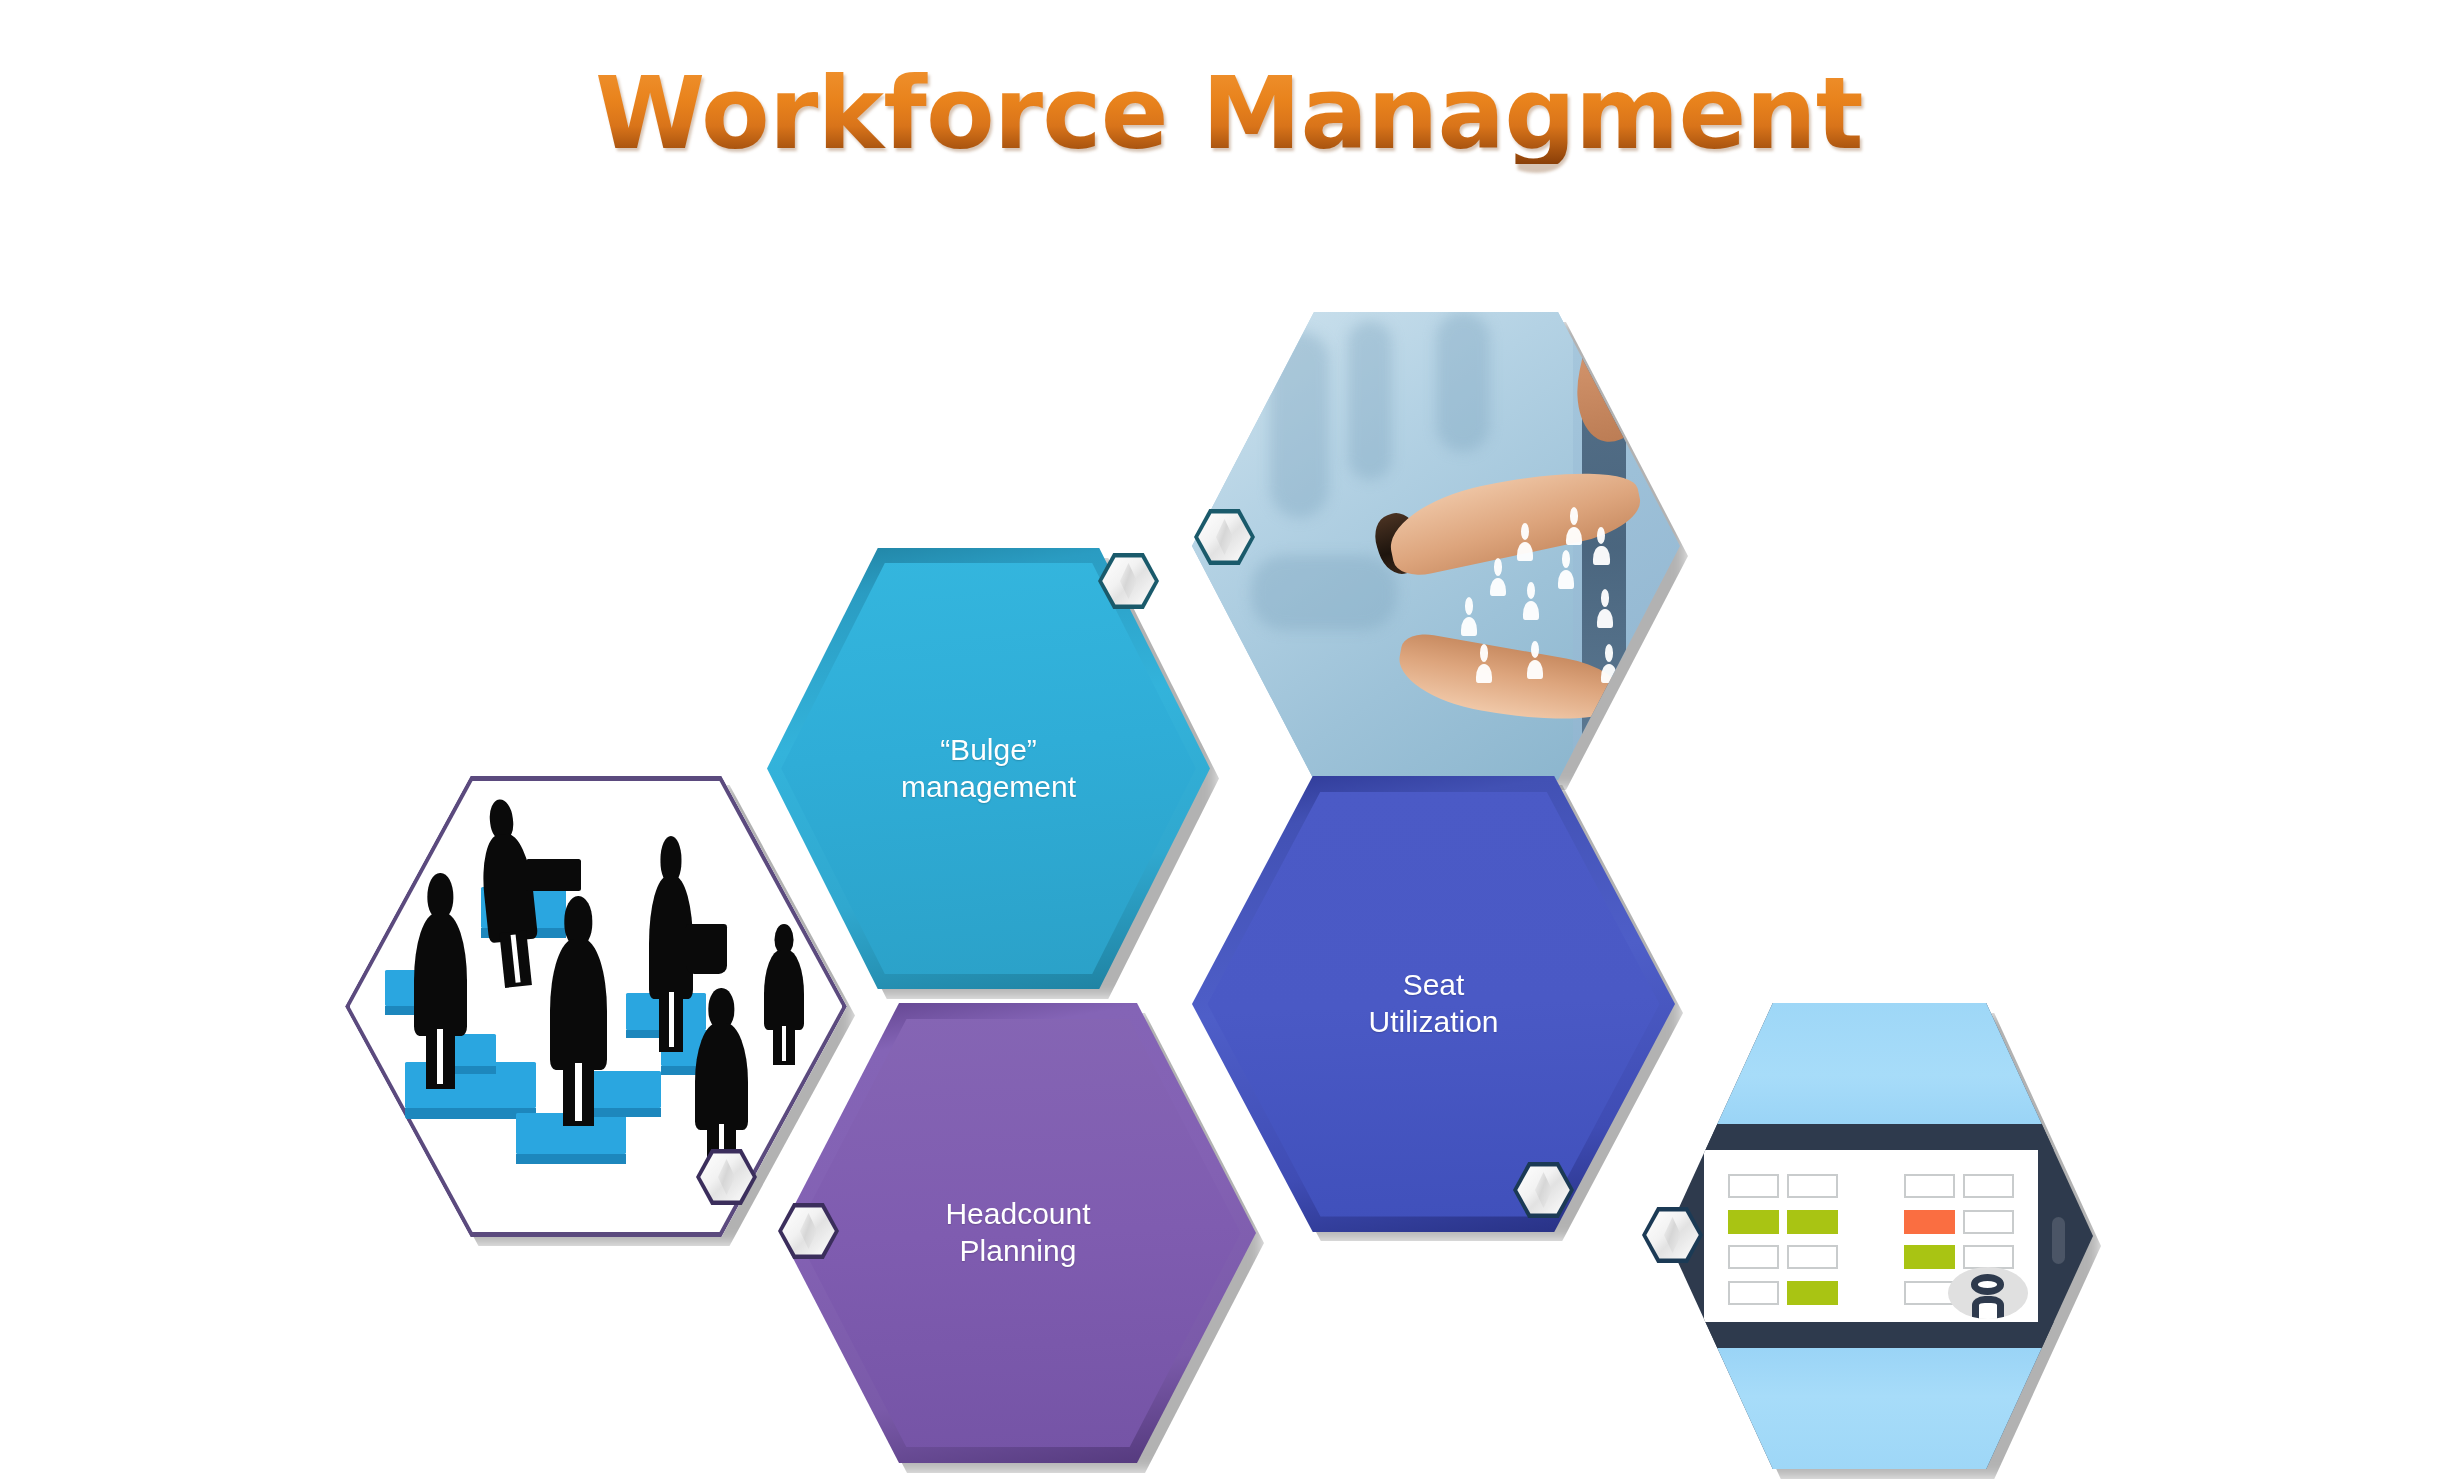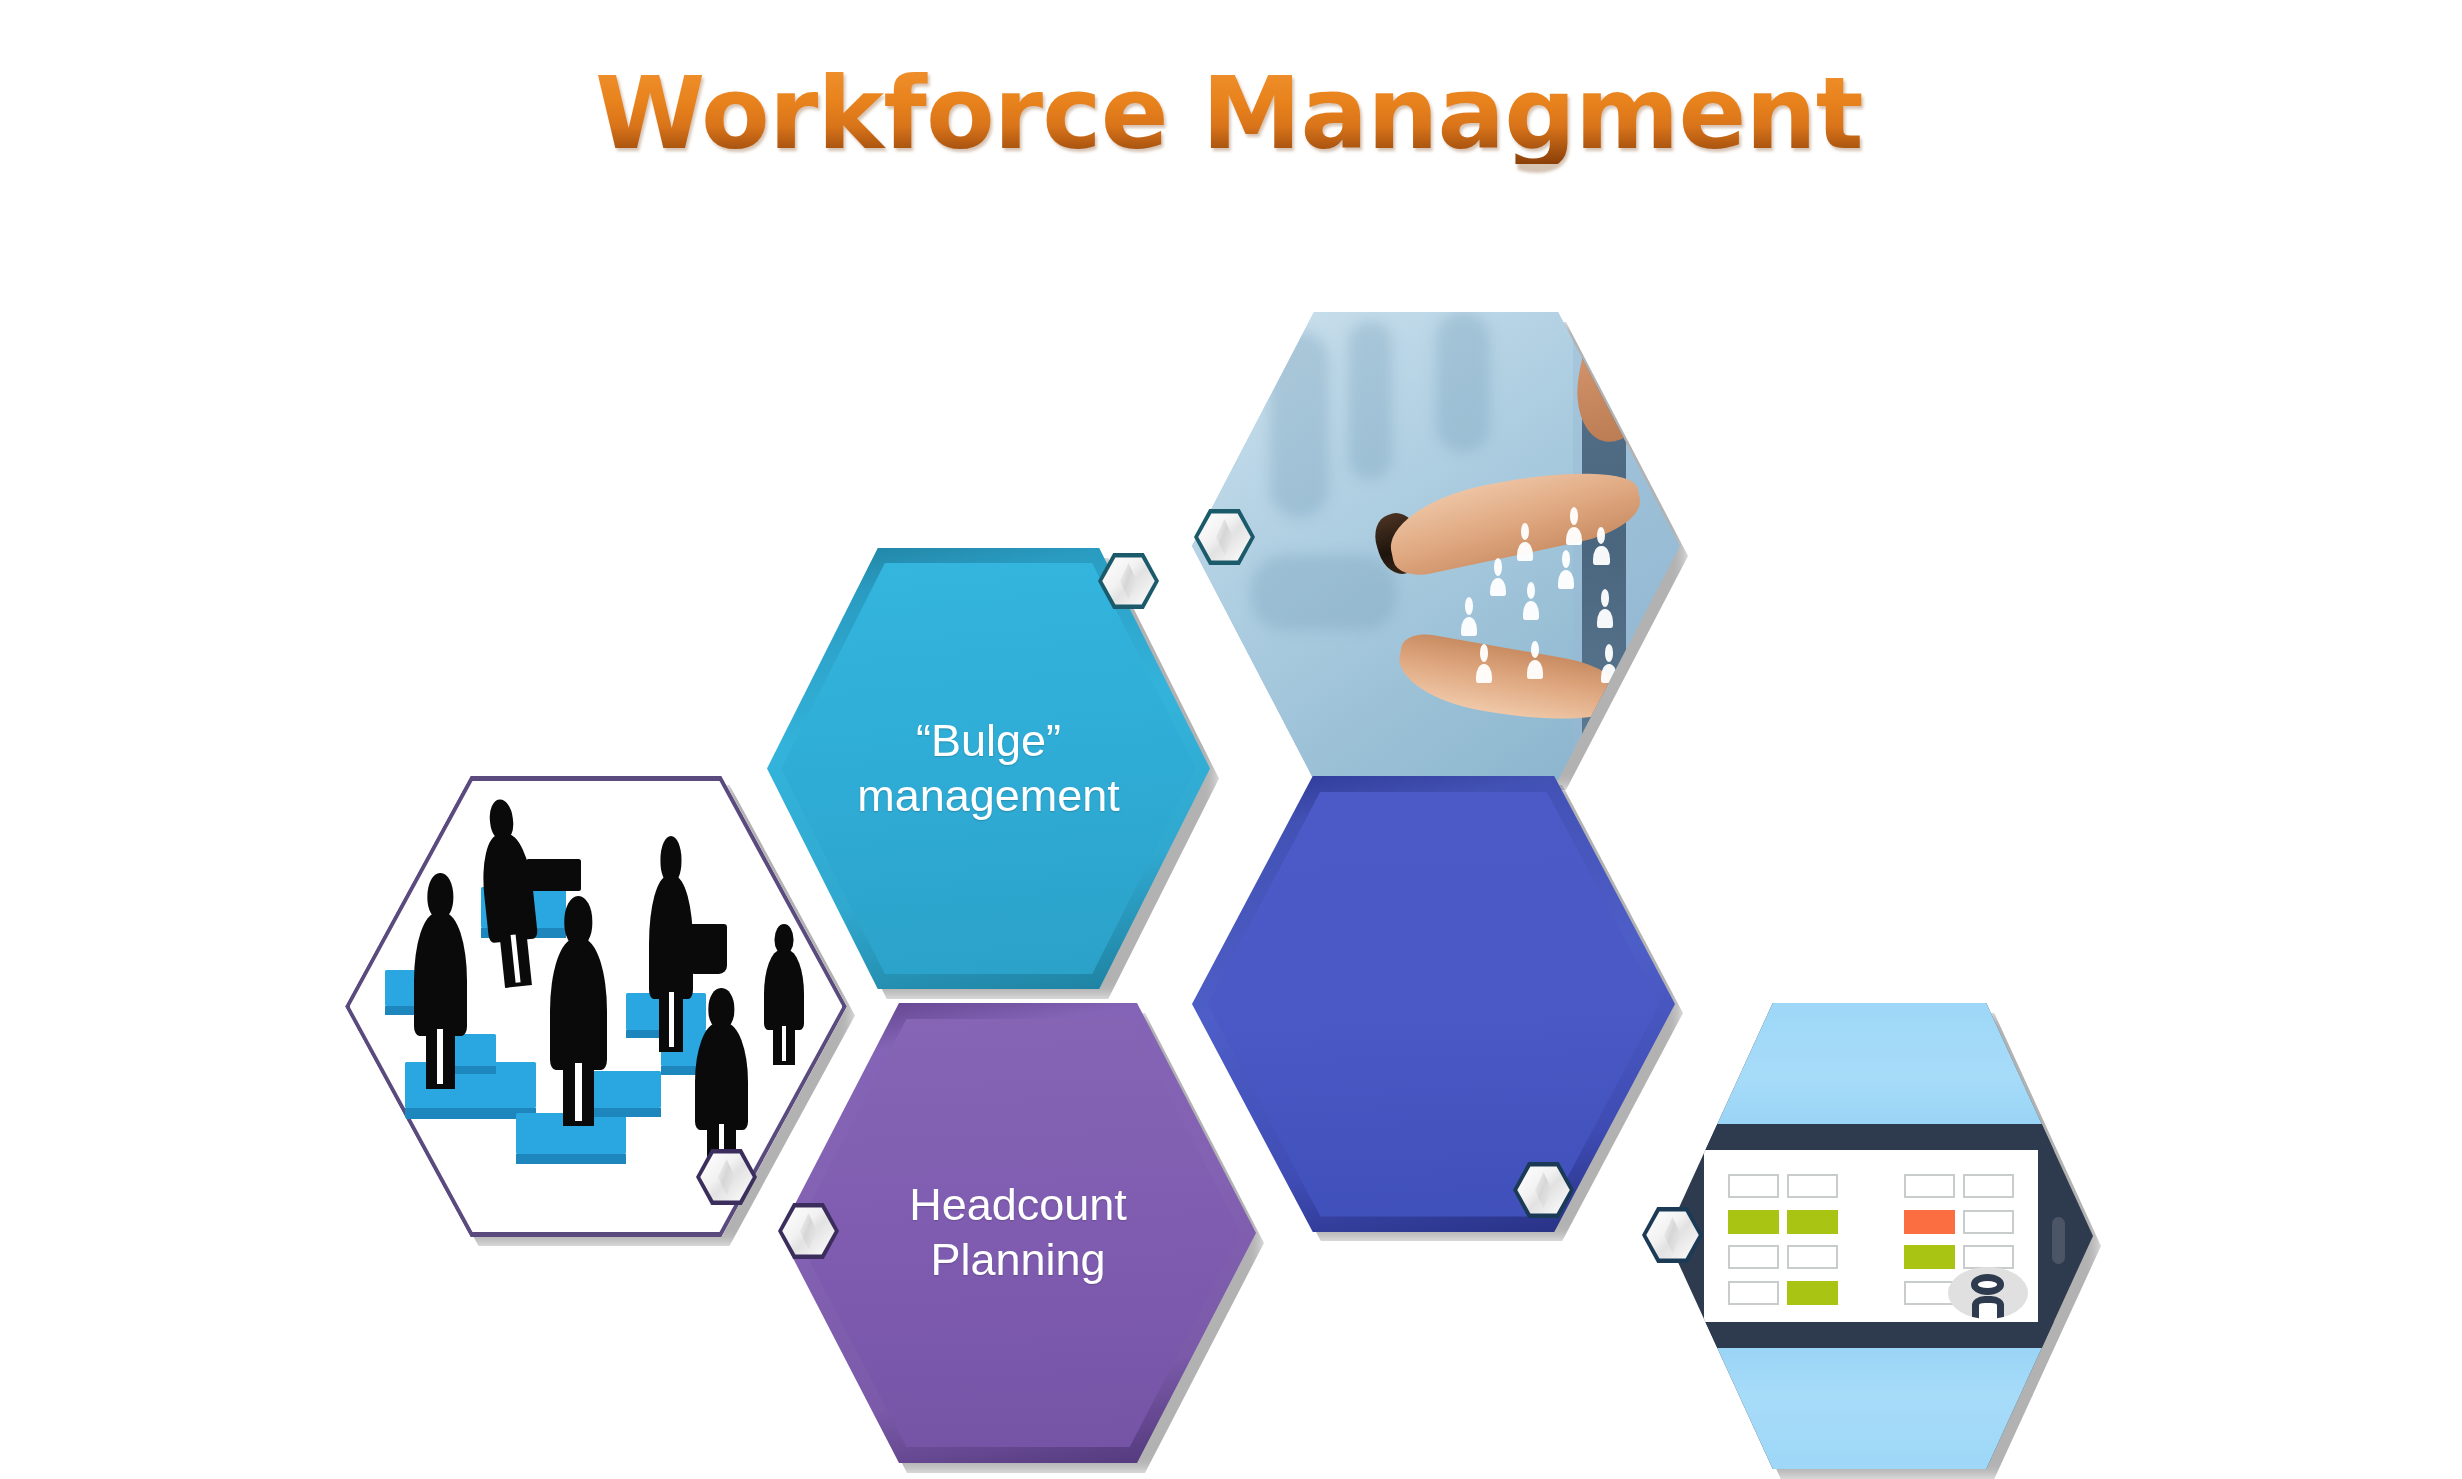--- a/index.html
+++ b/index.html
@@ -69,21 +69,21 @@
     left:3.2%;right:3.2%;top:3.4%;bottom:3.4%;
     clip-path:polygon(25% 0%,75% 0%,100% 50%,75% 100%,25% 100%,0% 50%);
     -webkit-clip-path:polygon(25% 0%,75% 0%,100% 50%,75% 100%,25% 100%,0% 50%);
     pointer-events:none;
   }
   .hex .label{
     position:relative;
     z-index:5;
     color:#ffffff;
     text-align:center;
-    font-size:45px;
+    font-size:30px;
     line-height:1.22;
     font-family:"Liberation Sans", sans-serif;
     text-shadow:0 0.8px 1.6px rgba(0,0,0,0.18);
     padding:0 12%;
   }
 
   
   #hex-bulge{left:767px;top:548px;width:443px;height:441px;
     background:linear-gradient(170deg,#1f7f9e 0%,#2a9cc2 12%,#33b3db 40%,#30a8cf 72%,#1d7e9d 100%);}
   #hex-bulge .inner{background:linear-gradient(175deg,#34b6de 0%,#2fadd7 45%,#2ba1c8 100%);}
@@ -349,20 +349,24 @@
 </div>
 <div class="connector purple-edge" style="left:696px;top:1149px;">
   <div class="c-in"></div>
     <div class="c-dia"></div>
 </div>
 
 <div class="hex-shadow" style="left:1200px;top:785px;width:483px;height:456px;"></div>
 <div class="hex" id="hex-seat">
   <div class="inner"></div>
   <div class="bevel"></div>
+  <div class="label">
+    <div>Seat</div>
+    <div>Utilization</div>
+  </div>
 </div>
 <div class="connector" style="left:1513px;top:1162px;">
   <div class="c-in"></div>
     <div class="c-dia"></div>
 </div>
 
 <div class="hex-shadow" style="left:788px;top:1013px;width:476px;height:460px;"></div>
 <div class="hex" id="hex-headcount">
   <div class="inner"></div>
   <div class="bevel"></div>

